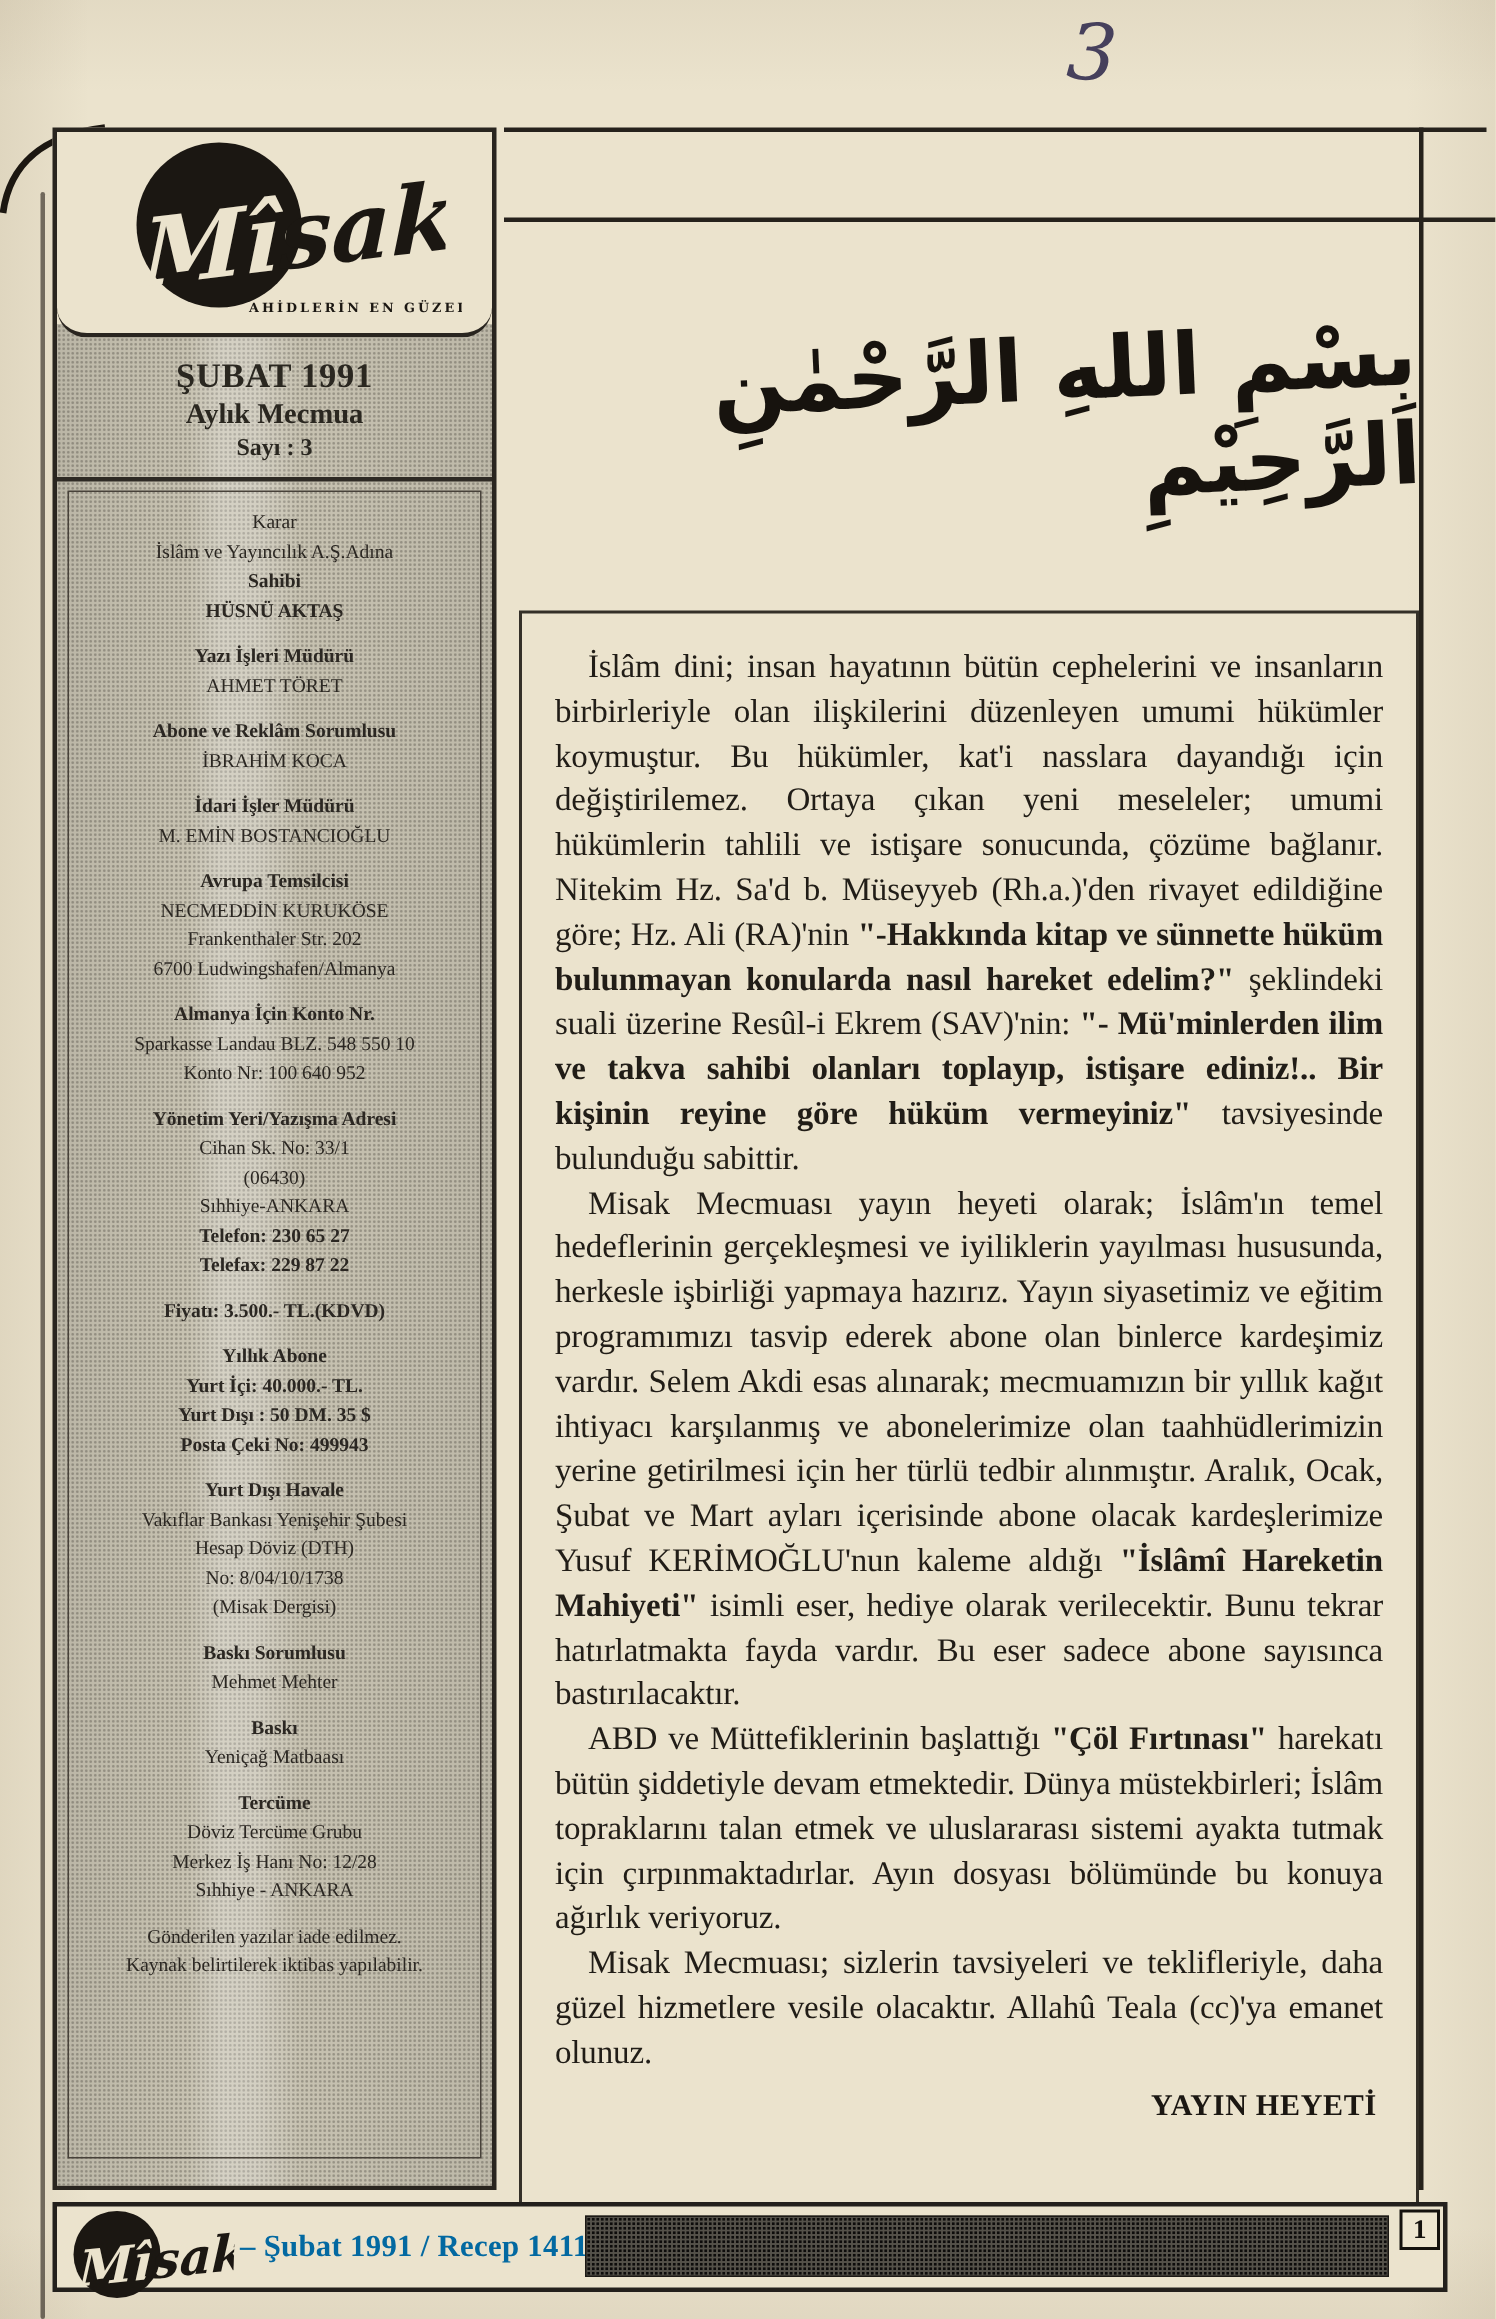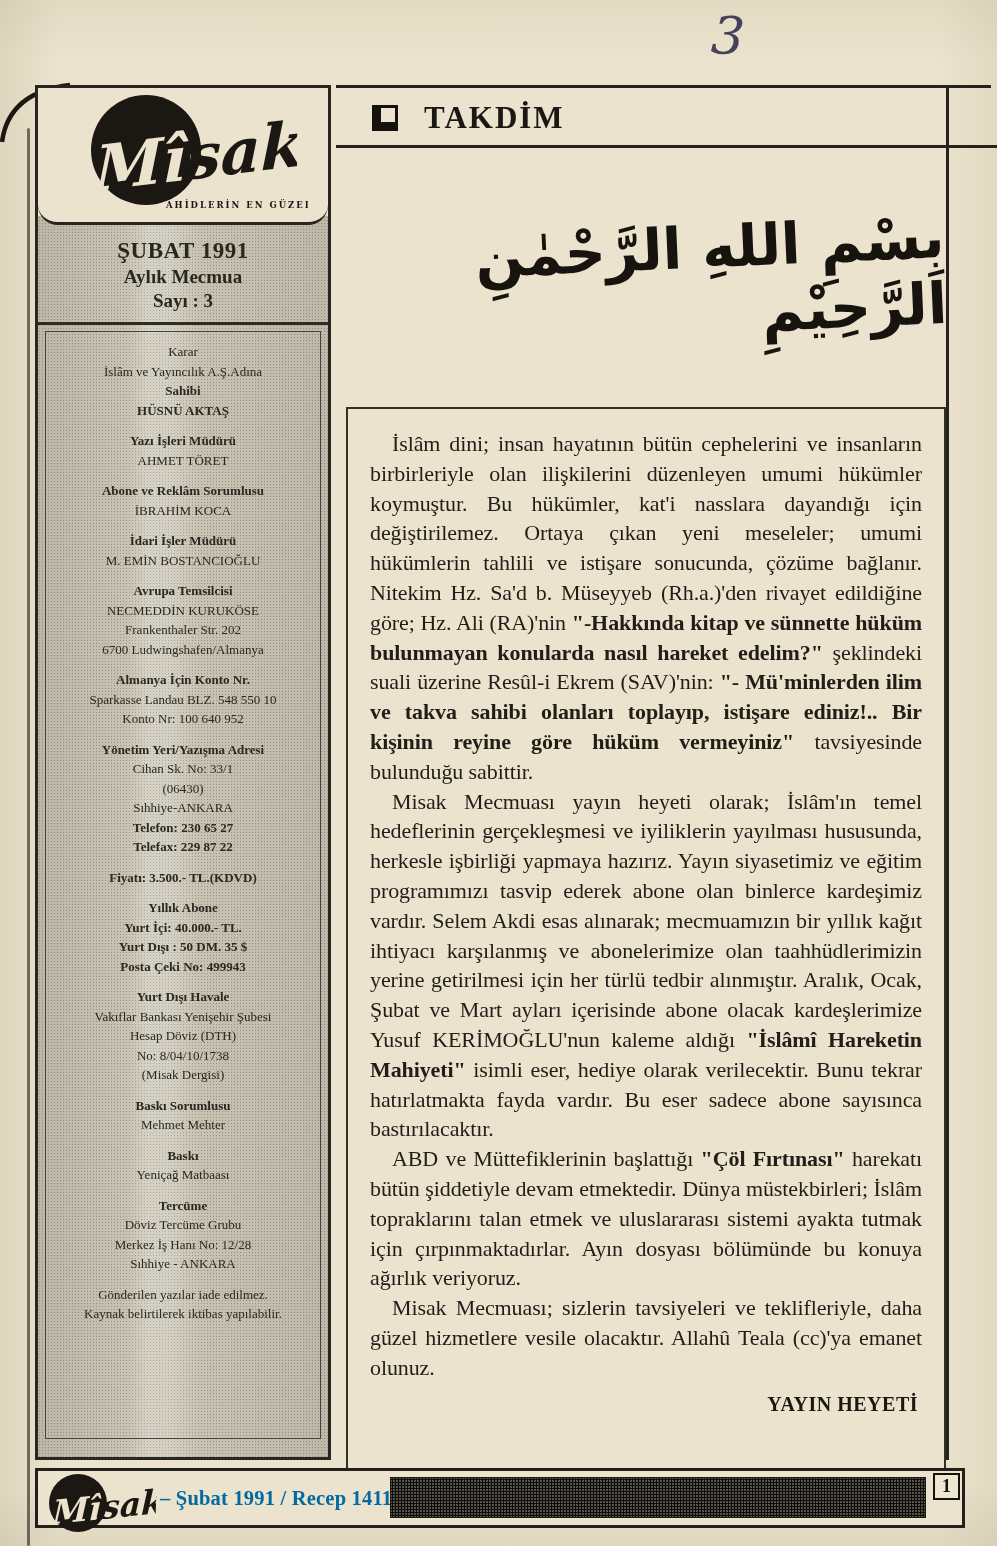--- a/index.html
+++ b/index.html
@@ -47,21 +47,21 @@
     background-size:100% 100%, 3px 3px;
     padding:14px 5px 16px 5px; display:flex; flex-direction:column;
   }
   .issue-box{
     text-align:center; padding:8px 0 10px; margin:0 -5px 0 -5px;
     border-bottom:3px solid #2e2a24;
     font-weight:700; color:#2a2720;
   }
   .issue-box .l1{font-size:23px; letter-spacing:.5px;}
   .issue-box .l2{font-size:19px; margin-top:2px;}
-  .issue-box .l3{font-size:19px; margin-top:2px;}
+  .issue-box .l3{font-size:16px; margin-top:2px;}
   .imprint-box{
     flex:1; margin:6px 2px 2px 2px; border:1.5px solid #48423a;
     padding:10px 2px 6px; text-align:center; color:#2b2722;
     font-size:13px; line-height:19.5px; font-weight:500;
   }
   .imp-group{margin-bottom:11px;}
   .imp-line{white-space:nowrap;}
   .imp-line.b{font-weight:700;}
   
   .rule{position:absolute; background:#26221c;}
@@ -234,24 +234,20 @@
           </div>
           <div class="imp-group">
             <div class="imp-line">Gönderilen yazılar iade edilmez.</div>
             <div class="imp-line">Kaynak belirtilerek iktibas yapılabilir.</div>
           </div>
         </div>
     </div>
   </aside>
 
   <div class="rule rule-top"></div>
-  <header class="section-header">
-    <span class="checkbox-icon"></span>
-    <h1>TAKDİM</h1>
-  </header>
   <div class="rule rule-under"></div>
   <div class="right-rule"></div>
 
   <div class="bismillah">بِسْمِ اللهِ الرَّحْمٰنِ الرَّحِيْمِ</div>
 
   <section class="article-box">
     <div id="paragraphs">
         <p class="para"><span>İslâm dini; insan hayatının bütün cephelerini ve insanların birbirleriyle olan ilişkilerini düzenleyen umumi hükümler koymuştur. Bu hükümler, kat'i nasslara dayandığı için değiştirilemez. Ortaya çıkan yeni meseleler; umumi hükümlerin tahlili ve istişare sonucunda, çözüme bağlanır. Nitekim Hz. Sa'd b. Müseyyeb (Rh.a.)'den rivayet edildiğine göre; Hz. Ali (RA)'nin </span><span class="b">"-Hakkında kitap ve sünnette hüküm bulunmayan konularda nasıl hareket edelim?"</span><span> şeklindeki suali üzerine Resûl-i Ekrem (SAV)'nin: </span><span class="b">"- Mü'minlerden ilim ve takva sahibi olanları toplayıp, istişare ediniz!.. Bir kişinin reyine göre hüküm vermeyiniz"</span><span> tavsiyesinde bulunduğu sabittir.</span></p>
         <p class="para"><span>Misak Mecmuası yayın heyeti olarak; İslâm'ın temel hedeflerinin gerçekleşmesi ve iyiliklerin yayılması hususunda, herkesle işbirliği yapmaya hazırız. Yayın siyasetimiz ve eğitim programımızı tasvip ederek abone olan binlerce kardeşimiz vardır. Selem Akdi esas alınarak; mecmuamızın bir yıllık kağıt ihtiyacı karşılanmış ve abonelerimize olan taahhüdlerimizin yerine getirilmesi için her türlü tedbir alınmıştır. Aralık, Ocak, Şubat ve Mart ayları içerisinde abone olacak kardeşlerimize Yusuf KERİMOĞLU'nun kaleme aldığı </span><span class="b">"İslâmî Hareketin Mahiyeti"</span><span> isimli eser, hediye olarak verilecektir. Bunu tekrar hatırlatmakta fayda vardır. Bu eser sadece abone sayısınca bastırılacaktır.</span></p>
         <p class="para"><span>ABD ve Müttefiklerinin başlattığı </span><span class="b">"Çöl Fırtınası"</span><span> harekatı bütün şiddetiyle devam etmektedir. Dünya müstekbirleri; İslâm topraklarını talan etmek ve uluslararası sistemi ayakta tutmak için çırpınmaktadırlar. Ayın dosyası bölümünde bu konuya ağırlık veriyoruz.</span></p>

